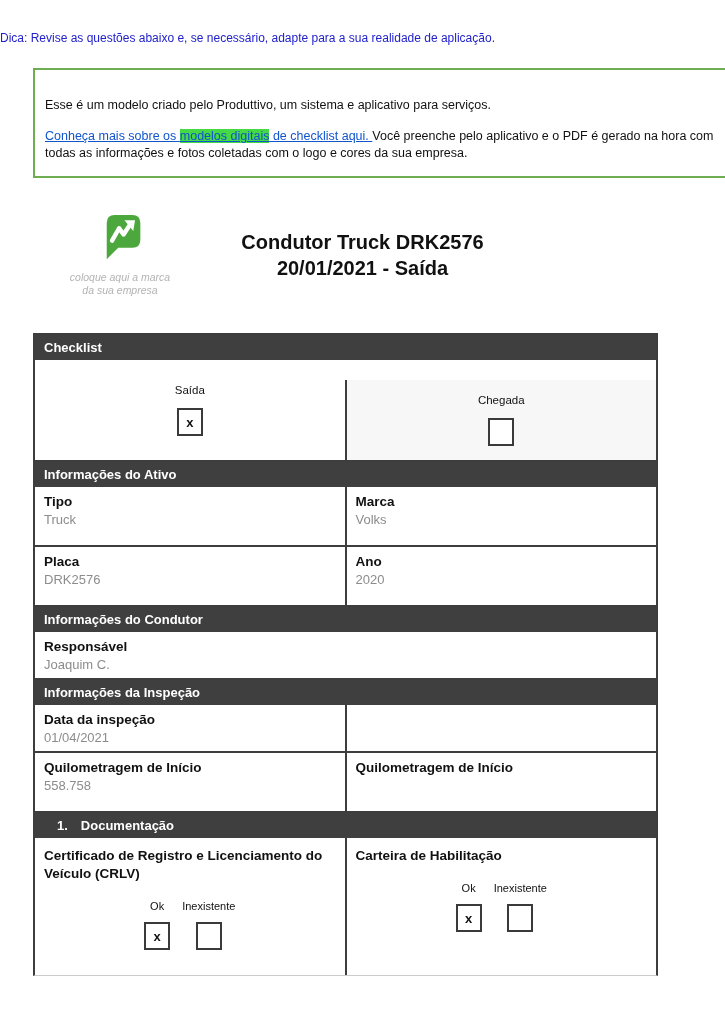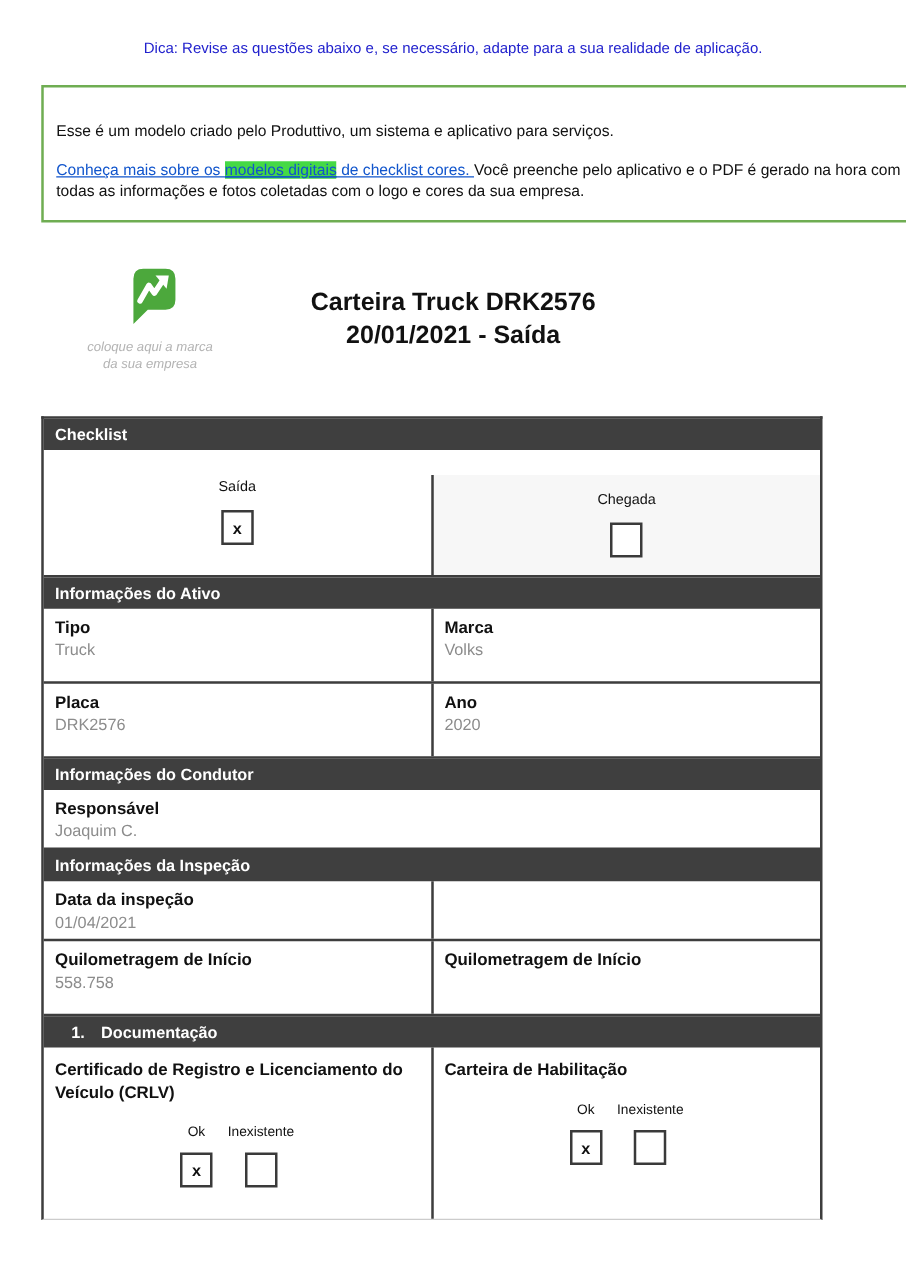--- a/index.html
+++ b/index.html
@@ -12,21 +12,20 @@
     height: 1024px;
     background: #ffffff;
     margin: 0 auto;
     overflow: hidden;
   }
 
   
   .tip {
     position: absolute;
     top: 31px; left: 0; right: 0;
-    text-align: center;
     font-size: 12px;
     color: #2121cd;
   }
 
   
   .promo-box {
     position: absolute;
     top: 68px; left: 33px;
     width: 721px; height: 110px;
     border: 2px solid #6fad52;
@@ -150,37 +149,37 @@
 </style>
 </head>
 <body>
 
 <div class="page">
 
   <div class="tip">Dica: Revise as questões abaixo e, se necessário, adapte para a sua realidade de aplicação.</div>
 
   <div class="promo-box">
     <div class="promo-line1">Esse é um modelo criado pelo Produttivo, um sistema e aplicativo para serviços.</div>
-    <div class="promo-line2"><a class="promo-link"><span>Conheça mais sobre os </span><span class="promo-highlight">modelos digitais</span><span> de checklist cores. </span></a><span>Você preenche pelo aplicativo e o PDF é gerado na hora com todas as informações e fotos coletadas com o logo e cores da sua empresa.</span></div>
+    <div class="promo-line2"><a class="promo-link"><span>Conheça mais sobre os </span><span class="promo-highlight">modelos digitais</span><span> de checklist aqui. </span></a><span>Você preenche pelo aplicativo e o PDF é gerado na hora com todas as informações e fotos coletadas com o logo e cores da sua empresa.</span></div>
   </div>
 
   <div class="doc-header">
     <div class="logo-wrap">
       <svg class="logo-svg" viewBox="0 0 52 58">
         <path d="M20 3 H40 Q49 3 49 12 V31 Q49 40 40 40 H24 L11 53 L11 12 Q11 3 20 3 Z" fill="#4ca83c"></path>
         <path d="M17 32 L25 18 L30 25 L38 13" fill="none" stroke="#ffffff" stroke-width="5" stroke-linecap="round" stroke-linejoin="round"></path>
         <polygon points="31,9 43,9 41,21" fill="#ffffff"></polygon>
       </svg>
       <div class="logo-caption">
         <div>coloque aqui a marca</div>
         <div>da sua empresa</div>
       </div>
     </div>
     <div class="doc-title">
-      <div>Carteira Truck DRK2576</div>
+      <div>Condutor Truck DRK2576</div>
       <div>20/01/2021 - Saída</div>
     </div>
   </div>
 
   <div class="doc-table">
 
     <div class="bar">
       <span>Checklist</span>
     </div>
 

